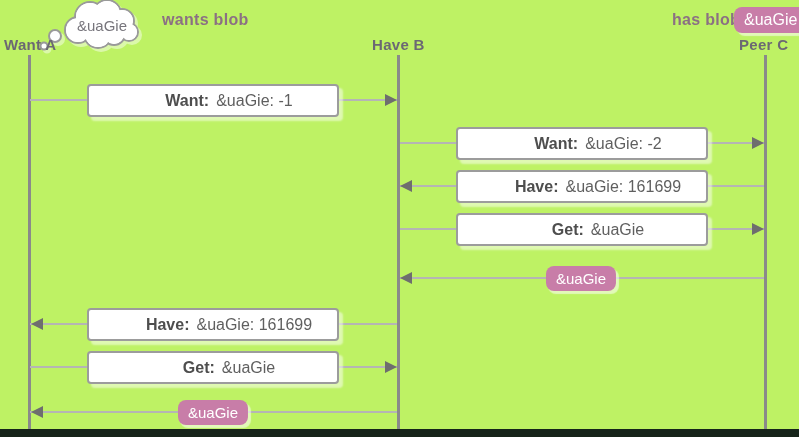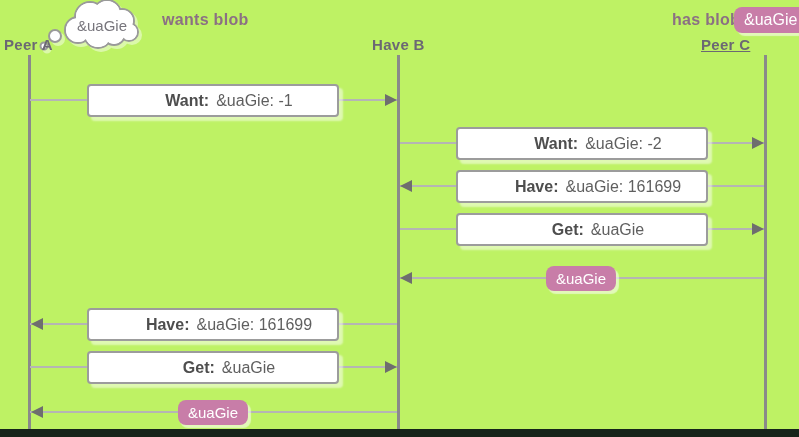--- a/index.html
+++ b/index.html
@@ -59,23 +59,23 @@
       <circle cx="62" cy="34" r="13"></circle>
       <circle cx="78" cy="34" r="10"></circle>
     </g>
     <text class="bubble-text" x="66" y="31" text-anchor="middle">&amp;uaGie</text>
   </svg>
 
   <span class="note-text" style="left:162px;">wants blob</span>
   <span class="note-text" style="left:672px;">has blob</span>
   <span class="badge top">&amp;uaGie</span>
 
-  <span class="peer-label" style="left:4px;">Peer A</span>
+  <span class="peer-label" style="left:4px;">Want A</span>
   <span class="peer-label" style="left:372px;">Have B</span>
-  <span class="peer-label" style="left:701px;text-decoration:underline;">Peer C</span>
+  <span class="peer-label" style="left:739px;">Peer C</span>
 
   <div class="lifeline" style="left:28px;"></div>
   <div class="lifeline" style="left:397px;"></div>
   <div class="lifeline" style="left:764px;"></div>
 
   <div class="mline" style="left:30px;top:99px;width:367px;"></div>
   <div class="ah r" style="left:385px;top:94px;"></div>
   <div class="mbox" style="left:87px;top:84px;">
     <span class="verb">Want:</span>
     <span class="val">&amp;uaGie: -1</span>

